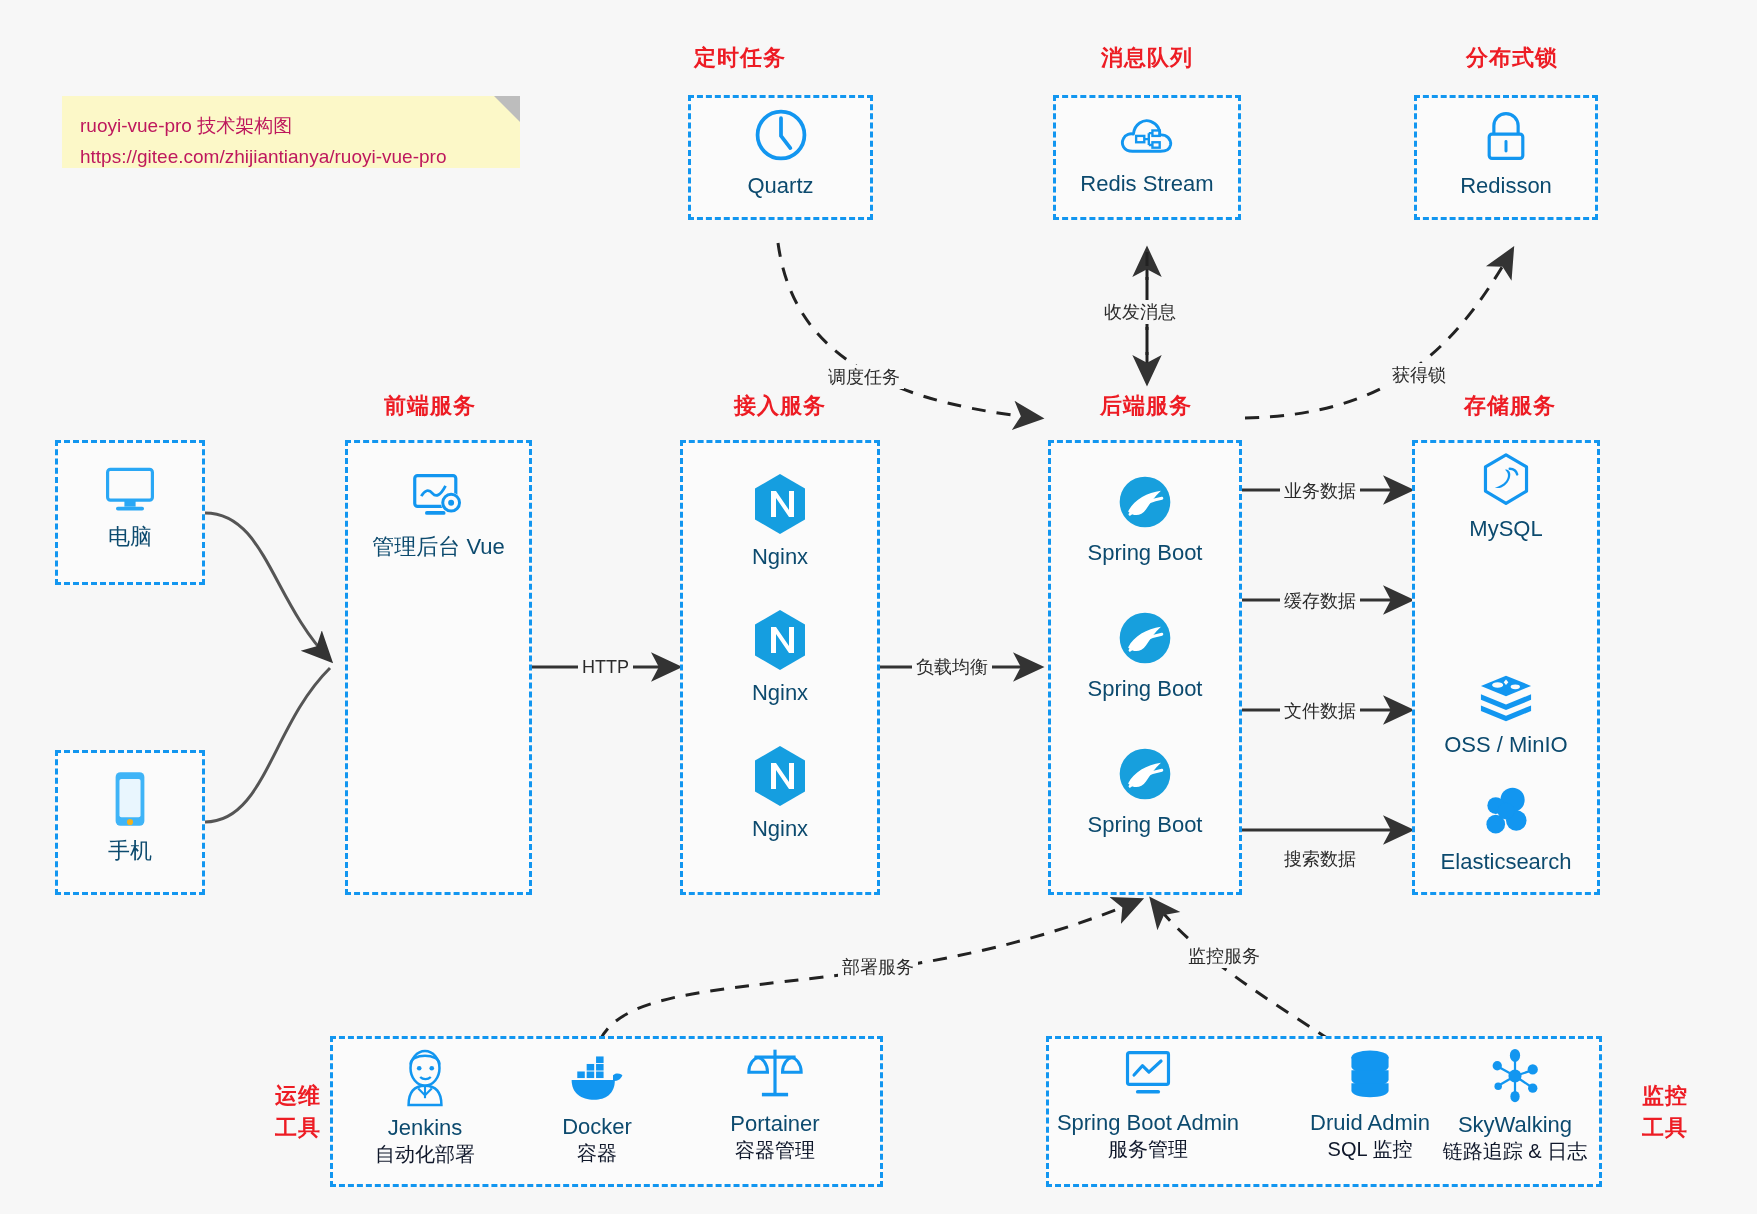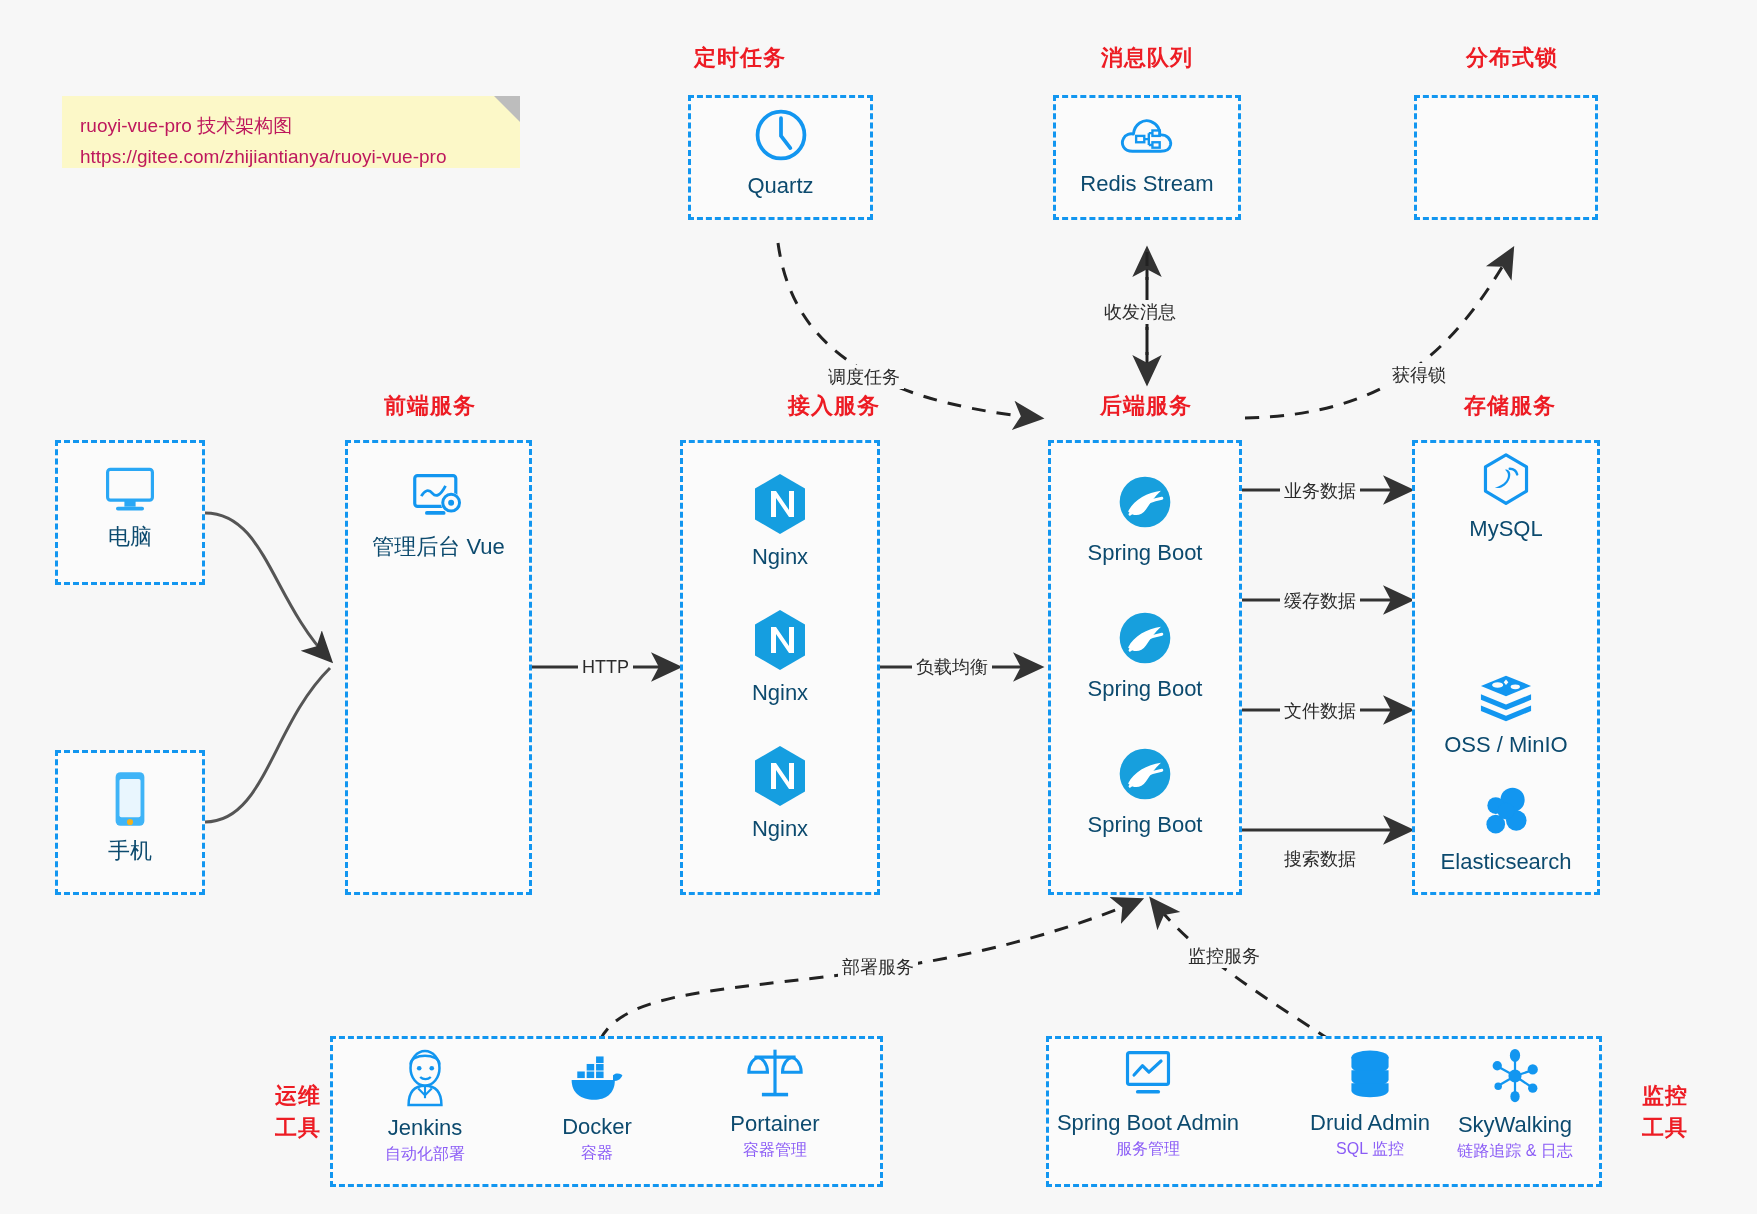--- a/index.html
+++ b/index.html
@@ -37,21 +37,21 @@
   
   .node{
     position:absolute;
     display:flex;flex-direction:column;align-items:center;justify-content:flex-start;
     text-align:center;
   }
   .node .lbl{
     color:#0c4a6e;font-size:22px;line-height:26px;white-space:nowrap;margin-top:4px;
   }
   .node .lbl2{
-    color:#8b5cf6;font-size:16px;line-height:26px;white-space:nowrap;
+    color:#0f172a;font-size:20px;line-height:26px;white-space:nowrap;
   }
   .ico{display:block;}
 
   
   .note{
     background:#fcf8c8;
     padding:14px 18px 16px 18px;
     font-size:19px;color:#be185d;line-height:31px;
     box-sizing:border-box;
     white-space:nowrap;
@@ -138,20 +138,30 @@
         <rect x="38" y="25" width="8" height="6" fill="none" stroke="#1296f0" stroke-width="2.6"></rect>
         <rect x="38" y="38" width="8" height="6" fill="none" stroke="#1296f0" stroke-width="2.6"></rect>
         <path d="M29 34.5 L34 34.5 M34 28 L34 41 M34 28 L38 28 M34 41 L38 41" stroke="#1296f0" stroke-width="2.6" fill="none"></path>
       </svg>
     </span>
     <span class="lbl">Redis Stream</span>
   </div>
 
   <div class="abs gcap" style="left:1412px;top:44px;width:200px;">分布式锁</div>
   <div class="abs dbox" style="left:1414px;top:95px;width:184px;height:125px;"></div>
+  <div class="node" style="left:1414px;top:107px;width:184px;">
+    <span class="ico">
+      <svg width="56" height="58" viewBox="0 0 60 62">
+        <path d="M17 29 L17 20 A13 13 0 0 1 43 20 L43 29" fill="none" stroke="#1296f0" stroke-width="3.4"></path>
+        <rect x="12" y="29" width="36" height="26" rx="3" fill="none" stroke="#1296f0" stroke-width="3.4"></rect>
+        <line x1="30" y1="37" x2="30" y2="47" stroke="#1296f0" stroke-width="3.2" stroke-linecap="round"></line>
+      </svg>
+    </span>
+    <span class="lbl">Redisson</span>
+  </div>
 
   <div class="elabel" style="left:824px;top:365px;">调度任务</div>
   <div class="elabel" style="left:1100px;top:300px;text-align:center;">收发消息</div>
   <div class="elabel" style="left:1388px;top:363px;">获得锁</div>
 
   <div class="abs dbox" style="left:55px;top:440px;width:150px;height:145px;"></div>
   <div class="node" style="left:55px;top:460px;width:150px;">
     <span class="ico">
       <svg width="60" height="56" viewBox="0 0 64 60">
         <rect x="8" y="10" width="48" height="33" rx="3" fill="none" stroke="#29a7f5" stroke-width="3.4"></rect>
@@ -185,21 +195,21 @@
         <circle cx="46" cy="35" r="11" fill="#fbfbfb"></circle>
         <circle cx="46" cy="35" r="9" fill="none" stroke="#1296f0" stroke-width="3.2"></circle>
         <circle cx="46" cy="35" r="3.2" fill="#1296f0"></circle>
       </svg>
     </span>
     <span class="lbl">管理后台 Vue</span>
   </div>
 
   <div class="elabel" style="left:578px;top:655px;">HTTP</div>
 
-  <div class="abs gcap" style="left:680px;top:392px;width:200px;text-align:right;">接入服务</div>
+  <div class="abs gcap" style="left:680px;top:392px;width:200px;">接入服务</div>
   <div class="abs dbox" style="left:680px;top:440px;width:200px;height:455px;"></div>
   <div class="node" style="left:680px;top:472px;width:200px;">
     <span class="ico">
       <svg width="58" height="64" viewBox="0 0 58 64">
         <path d="M29 2 L54 16.5 L54 47.5 L29 62 L4 47.5 L4 16.5 Z" fill="#159ee0"></path>
         <path d="M20 45 L20 19 L25 19 L38 38 L38 19 L43 19 L43 45 L38 45 L25 26 L25 45 Z" fill="#ffffff"></path>
       </svg>
     </span>
     <span class="lbl">Nginx</span>
   </div>

